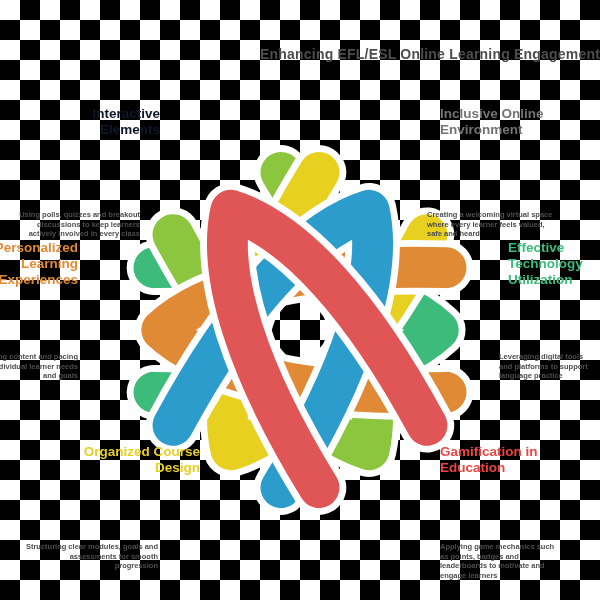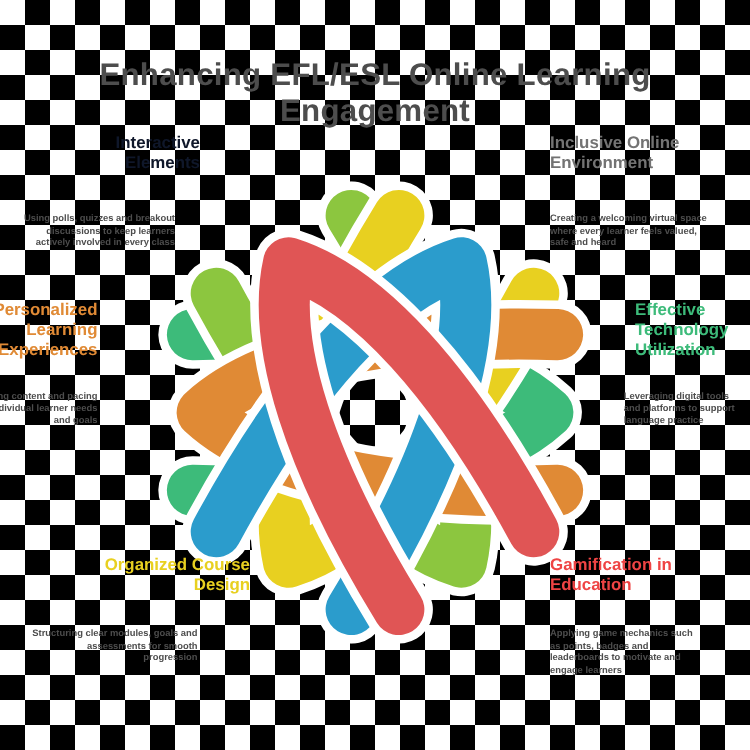--- a/index.html
+++ b/index.html
@@ -5,30 +5,31 @@
   html,body{margin:0;padding:0;}
   body{
     width:600px;height:600px;overflow:hidden;position:relative;
     font-family:"Liberation Sans","DejaVu Sans",sans-serif;
     
     background-image:repeating-conic-gradient(#000000 0 25%, #ffffff 0 50%);
     background-size:40px 40px;
   }
   .title{
     position:absolute;top:46px;left:0;width:600px;
-    text-align:center;font-size:25px;font-weight:bold;color:#4d4d4d;
+    text-align:right;font-size:14px;font-weight:bold;color:#4d4d4d;
     letter-spacing:.2px;
   }
   .topic-label{
     position:absolute;font-size:13.5px;font-weight:bold;line-height:16px;
     white-space:pre-line;
   }
   .topic-desc{
     position:absolute;font-size:7.5px;line-height:9.5px;color:#4d4d4d;
     font-weight:bold;
+    margin-top:40px;
   }
   .al{text-align:left;}
   .ar{text-align:right;}
   .knot{position:absolute;left:115px;top:145px;width:370px;height:370px;}
   .knot path{fill:none;stroke-linecap:round;stroke-linejoin:round;}
   .casing{stroke:#ffffff;stroke-width:56;}
   .strand{stroke-width:42;}
 </style>
 </head>
 <body>
@@ -67,21 +68,21 @@
     <path class="strand" d="M -64,150 C -68,10 -46,-92 0,-142 C 46,-92 68,10 64,150" stroke="#e05555"></path>
   </g>
 </svg>
 
 <div class="topic-label ar" style="left: 20px; top: 106px; width: 140px; color: #0f172a;">Interactive
 Elements</div>
 <div class="topic-desc ar" style="left:18px;top:170px;width:122px;">Using polls, quizzes and breakout discussions to keep learners actively involved in every class</div>
 
 <div class="topic-label al" style="left: 440px; top: 106px; width: 150px; color: #737373;">Inclusive Online
 Environment</div>
-<div class="topic-desc al" style="left:440px;top:170px;width:132px;">Creating a welcoming virtual space where every learner feels valued, safe and heard</div>
+<div class="topic-desc al" style="left:427px;top:170px;width:132px;">Creating a welcoming virtual space where every learner feels valued, safe and heard</div>
 
 <div class="topic-label ar" style="left: -22px; top: 240px; width: 100px; color: rgb(224, 138, 53);">Personalized
 Learning
 Experiences</div>
 <div class="topic-desc ar" style="left:-30px;top:312px;width:108px;">Adapting content and pacing to individual learner needs and goals</div>
 
 <div class="topic-label al" style="left: 508px; top: 240px; width: 95px; color: rgb(61, 187, 122);">Effective
 Technology
 Utilization</div>
 <div class="topic-desc al" style="left:499px;top:312px;width:92px;">Leveraging digital tools and platforms to support language practice</div>

